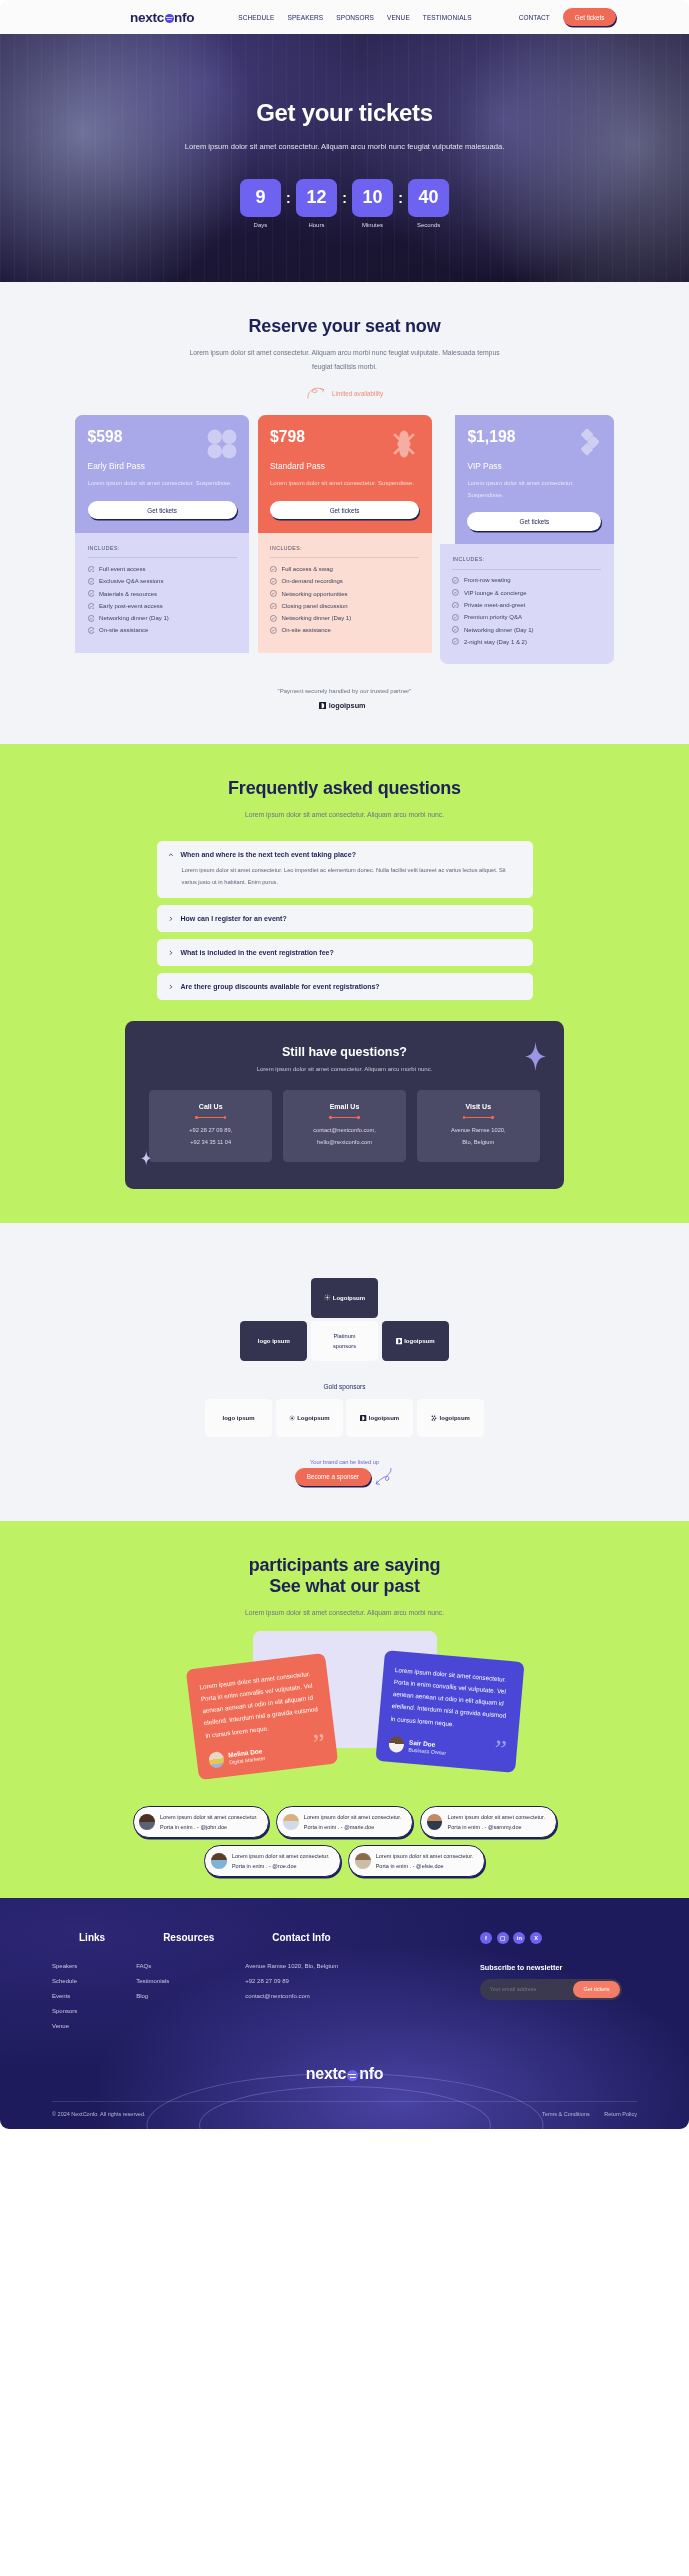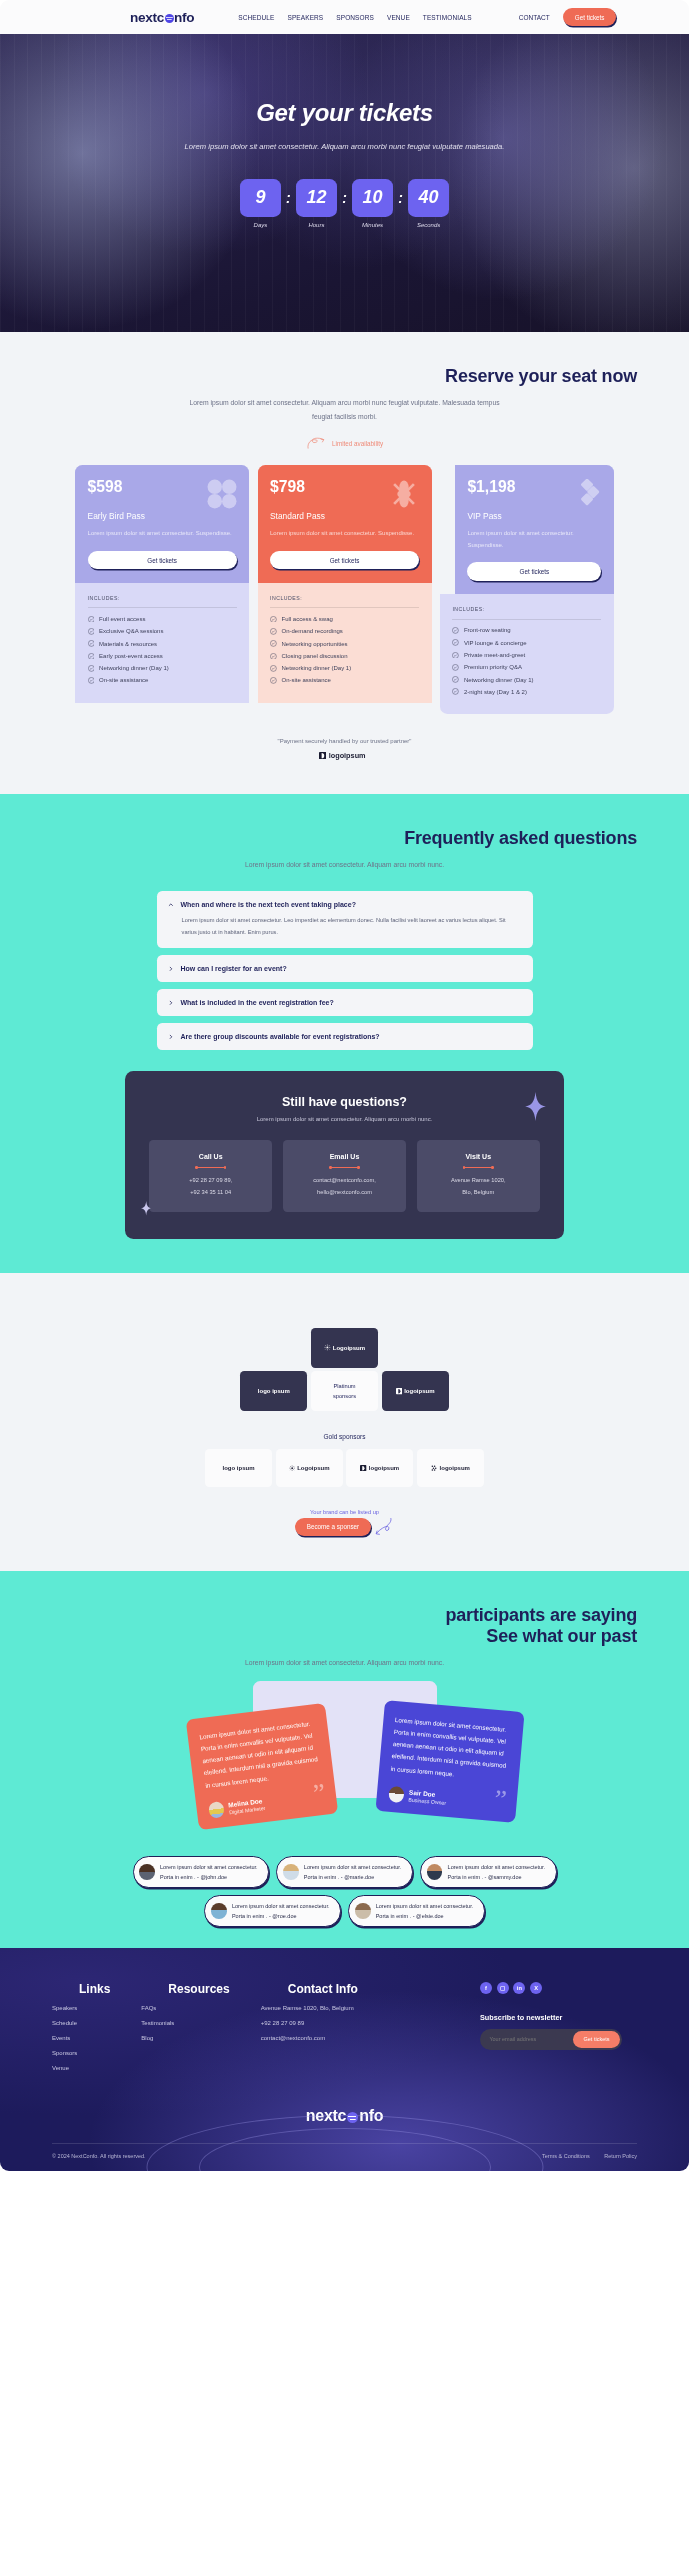--- a/index.html
+++ b/index.html
@@ -35,23 +35,23 @@
   .nav-right .contact { font-size:6.5px; color:#1e2059; text-decoration:none; }
   .btn-orange {
     background:#ef6b55; color:#fff; border:none;
     border-radius:11.5px; padding:5.7px 11.5px; font-size:6.3px;
     font-family:inherit; cursor:pointer;
     box-shadow:1px 1.6px 0 #1e2059;
   }
 
   
   .hero {
-    height:298px; position:relative; overflow:hidden;
+    height:248px; position:relative; overflow:hidden;
     background:#a21caf;
-    display:flex; flex-direction:column; align-items:center;font-style:italic;
+    display:flex; flex-direction:column; align-items:center;
   }
   .hero-bg { position:absolute; inset:0;
     background:
       radial-gradient(circle at 12% 40%, rgba(170,180,220,.55), transparent 28%),
       radial-gradient(circle at 30% 20%, rgba(90,80,160,.55), transparent 30%),
       radial-gradient(circle at 52% 30%, rgba(60,55,110,.7), transparent 35%),
       radial-gradient(circle at 73% 35%, rgba(120,115,190,.5), transparent 30%),
       radial-gradient(circle at 92% 45%, rgba(165,170,200,.5), transparent 28%),
       linear-gradient(165deg,#2b2550 0%,#221c42 35%,#1a1533 70%,#171229 100%);
   }
@@ -67,22 +67,22 @@
   .cd-box {
     width:41px; height:38px; border-radius:7.3px; background:#6d63f0;
     color:#fff; font-size:18px; font-weight:bold;
     display:flex; align-items:center; justify-content:center;
   }
   .cd-label { color:#dedbec; font-size:6px; margin-top:5.7px; }
   .cd-colon { color:#fff; font-size:14px; font-weight:bold; line-height:38px; }
 
   
   .sec-light { background:#f2f4f7; padding:34px 52px; }
-  .sec-white { background:#5eead4; padding:34px 52px; }
-  .sec-title { text-align:right; font-size:18px; font-weight:bold; color:#1e2059; letter-spacing:-0.2px; }
+  .sec-white { background:#bef264; padding:34px 52px; }
+  .sec-title { text-align:center; font-size:18px; font-weight:bold; color:#1e2059; letter-spacing:-0.2px; }
   .sec-sub { text-align:center; font-size:6.8px; color:#6d7288; line-height:1.95; margin-top:9.4px; }
 
   
   .limited { display:flex; align-items:center; justify-content:center; gap:4.2px; margin-top:13.6px; color:#ef8b79; font-size:6.3px;}
   .limited svg { display:block; }
   .price-grid { display:flex; justify-content:center; gap:8.4px; margin-top:14.6px; }
   .price-card { width:174px; border-radius:7.3px; overflow:hidden; }
   .pc-top { padding:13px 12.5px 13.6px; position:relative; }
   .pc-price { font-size:15.7px; font-weight:bold; color:#fff; }
   .pc-name { font-size:8.4px; color:#fff; margin-top:15.7px; }
@@ -168,21 +168,21 @@
 
   
   .footer { background:#1d1b5c; position:relative; overflow:hidden; padding:34px 52px 0; }
   .footer:before {
     content:""; position:absolute; inset:0;
     background:radial-gradient(ellipse at 58% 88%, rgba(110,100,220,.55), transparent 55%),
                radial-gradient(ellipse at 12% 15%, rgba(60,50,140,.5), transparent 50%);
   }
   .f-inner { position:relative; z-index:2; display:flex; }
   .f-col { margin-right:31px; }
-  .f-col h5 { color:#fff; font-size:12px; font-weight:bold; margin-bottom:9px;padding-left:27px; }
+  .f-col h5 { color:#fff; font-size:10px; font-weight:bold; margin-bottom:20px;padding-left:27px; }
   .f-col a { display:block; color:#c9c8e2; font-size:6px; text-decoration:none; margin-bottom:9px; }
   .f-contact { margin-right:auto; }
   .f-right { width:157px; }
   .socials { display:flex; gap:4.7px; }
   .soc { width:12px; height:12px; border-radius:50%; background:#6d63f0; color:#fff; font-size:5.7px;
          display:flex; align-items:center; justify-content:center; font-weight:bold; cursor:pointer;}
   .sub-t { color:#fff; font-size:7.3px; font-weight:bold; margin-top:19px; }
   .sub-bar { display:flex; align-items:center; background:#3b3950; border-radius:12.5px; padding:2.1px; margin-top:7.3px; width:142px; }
   .sub-bar input { flex:1; background:transparent; border:none; outline:none; color:#cfcee0; font-size:5.5px; padding:0 7.3px; font-family:inherit; }
   .sub-bar button { background:#f57d67; color:#fff; border:none; border-radius:10.4px; padding:5.2px 10.4px; font-size:5.5px; font-family:inherit; cursor:pointer; }

